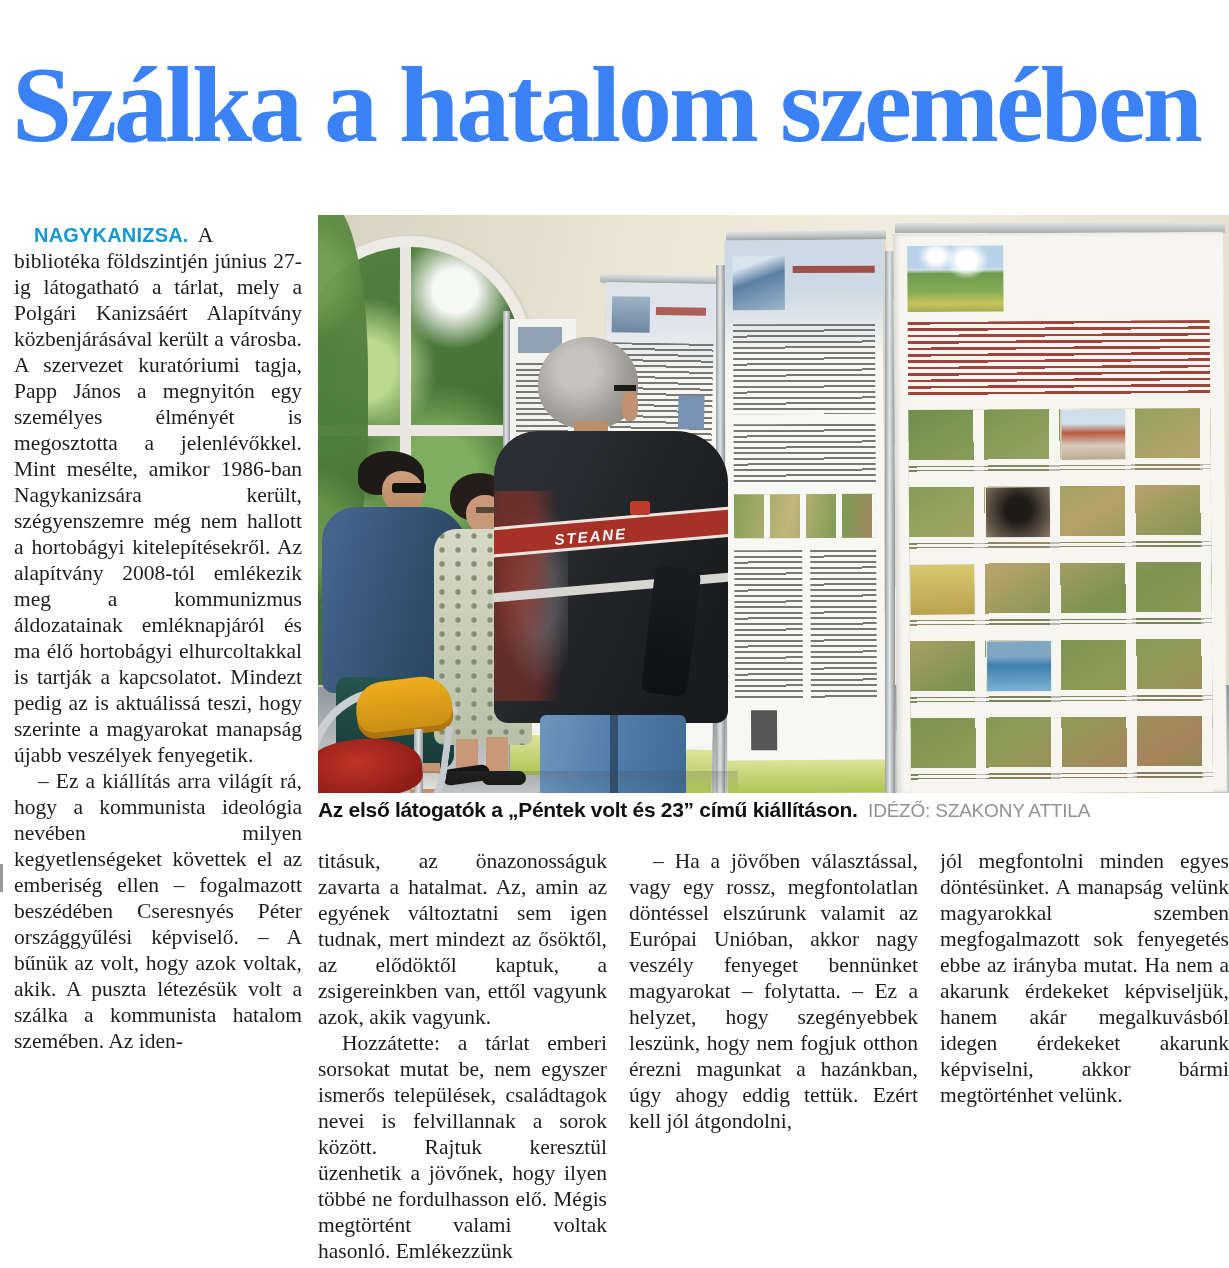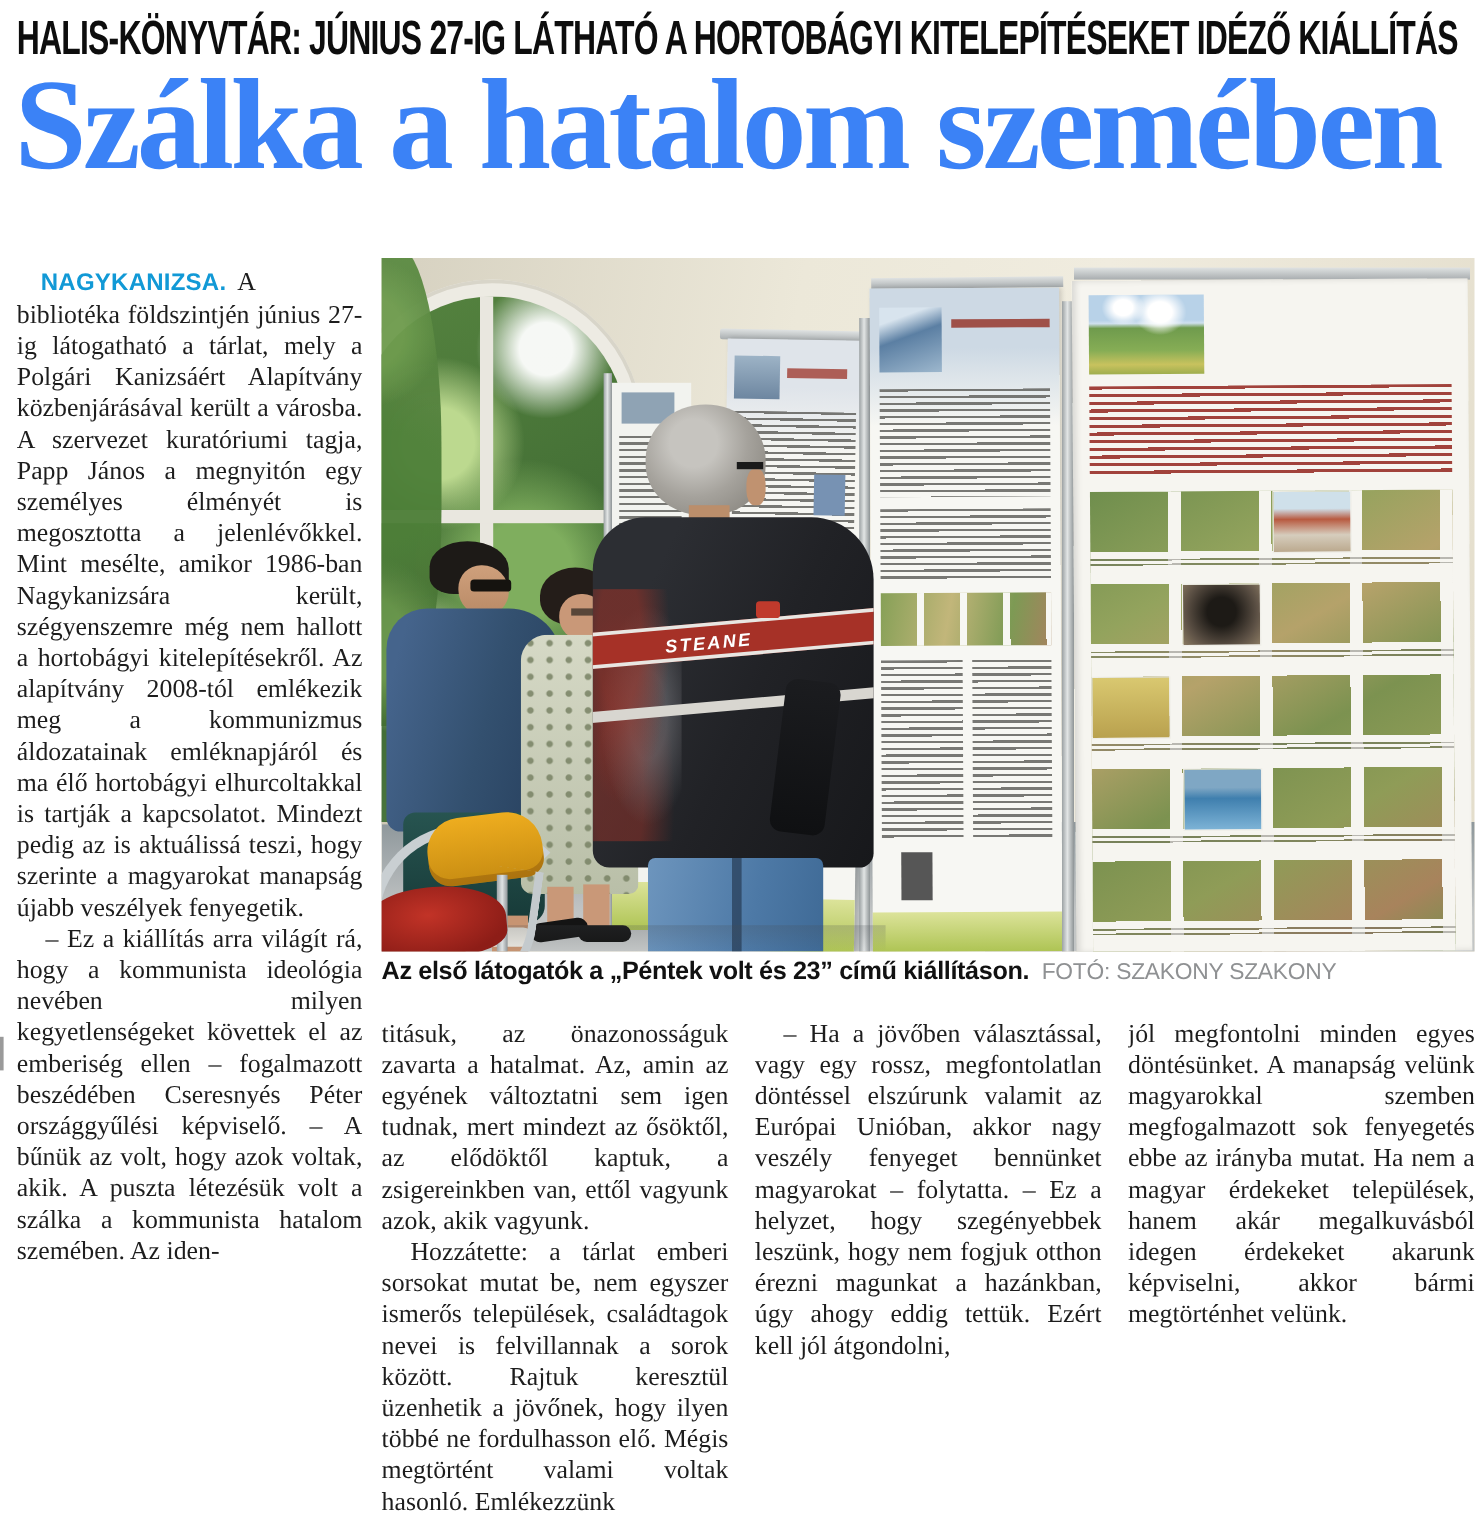--- a/index.html
+++ b/index.html
@@ -191,23 +191,20 @@
   .ph-chair-arc2{left:-36px;top:500px;width:150px;height:110px;border:7px solid #c4cacd;
     border-top:none;border-left-color:transparent;border-radius:0 0 70px 70px;transform:rotate(8deg);}
   .ph-ground-shadow{left:0;top:556px;width:420px;height:22px;
     background:linear-gradient(rgba(70,75,80,.22),rgba(70,75,80,0));}
 </style>
 </head>
 <body>
 
 <div class="page">
 
-  <div class="abs kicker">
-    <span class="fitx" style="transform: scaleX(0.665006);">HALIS-KÖNYVTÁR: JÚNIUS 27-IG LÁTHATÓ A HORTOBÁGYI KITELEPÍTÉSEKET IDÉZŐ KIÁLLÍTÁS</span>
-  </div>
 
   <h1 class="abs headline">
     <span class="fitx" style="transform: scaleX(1);">Szálka a hatalom szemében</span>
   </h1>
 
   <div class="abs left-col">
     <p class="bodytext"><strong class="dateline" id="dateline" style="color: rgb(17, 153, 214);">NAGYKANIZSA.</strong><span>A bibliotéka földszintjén június 27-ig látogatható a tárlat, mely a Polgári Kanizsáért Alapítvány közbenjárásával került a városba. A szervezet kuratóriumi tagja, Papp János a megnyitón egy személyes élményét is megosztotta a jelenlévőkkel. Mint mesélte, amikor 1986-ban Nagykanizsára került, szégyenszemre még nem hallott a hortobágyi kitelepítésekről. Az alapítvány 2008-tól emlékezik meg a kommunizmus áldozatainak emléknapjáról és ma élő hortobágyi elhurcoltakkal is tartják a kapcsolatot. Mindezt pedig az is aktuálissá teszi, hogy szerinte a magyarokat manapság újabb veszélyek fenyegetik.</span></p>
     <p class="bodytext ind">– Ez a kiállítás arra világít rá, hogy a kommunista ideológia nevében milyen kegyetlenségeket követtek el az emberiség ellen – fogalmazott beszédében Cseresnyés Péter országgyűlési képviselő. – A bűnük az volt, hogy azok voltak, akik. A puszta létezésük volt a szálka a kommunista hatalom szemében. Az iden-</p>
   </div>
 
@@ -304,31 +301,31 @@
       <div class="abs ph-ground-shadow"></div>
       <div class="abs ph-chair-arc1"></div>
       <div class="abs ph-chair-back"></div>
       <div class="abs ph-chair-post"></div>
       <div class="abs ph-chair-seat"></div>
       <div class="abs ph-chair-arc2"></div>
     </div>
 
     <figcaption class="figcap">
       <span class="cap-main">Az első látogatók a „Péntek volt és 23” című kiállításon.</span>
-      <span class="cap-credit" id="credit" style="color: rgb(143, 145, 147);">FOTÓ: SZAKONY SZAKONY</span>
+      <span class="cap-credit" id="credit" style="color: rgb(143, 145, 147);">IDÉZŐ: SZAKONY ATTILA</span>
     </figcaption>
   </figure>
 
   <div class="abs bottom-cols">
     <div class="bcol">
       <p class="bodytext">titásuk, az önazonosságuk zavarta a hatalmat. Az, amin az egyének változtatni sem igen tudnak, mert mindezt az ősöktől, az elődöktől kaptuk, a zsigereinkben van, ettől vagyunk azok, akik vagyunk.</p>
       <p class="bodytext ind">Hozzátette: a tárlat emberi sorsokat mutat be, nem egyszer ismerős települések, családtagok nevei is felvillannak a sorok között. Rajtuk keresztül üzenhetik a jövőnek, hogy ilyen többé ne fordulhasson elő. Mégis megtörtént valami voltak hasonló. Emlékezzünk</p>
     </div>
     <div class="bcol">
       <p class="bodytext ind">– Ha a jövőben választással, vagy egy rossz, megfontolatlan döntéssel elszúrunk valamit az Európai Unióban, akkor nagy veszély fenyeget bennünket magyarokat – folytatta. – Ez a helyzet, hogy szegényebbek leszünk, hogy nem fogjuk otthon érezni magunkat a hazánkban, úgy ahogy eddig tettük. Ezért kell jól átgondolni,</p>
     </div>
     <div class="bcol">
-      <p class="bodytext">jól megfontolni minden egyes döntésünket. A manapság velünk magyarokkal szemben megfogalmazott sok fenyegetés ebbe az irányba mutat. Ha nem a magyar érdekeket települések, hanem akár megalkuvásból idegen érdekeket akarunk képviselni, akkor bármi megtörténhet velünk.</p>
+      <p class="bodytext">jól megfontolni minden egyes döntésünket. A manapság velünk magyarokkal szemben megfogalmazott sok fenyegetés ebbe az irányba mutat. Ha nem a akarunk érdekeket képviseljük, hanem akár megalkuvásból idegen érdekeket akarunk képviselni, akkor bármi megtörténhet velünk.</p>
     </div>
   </div>
 
   <div class="abs scan-artifact"></div>
 </div>
 
 </body></html>

